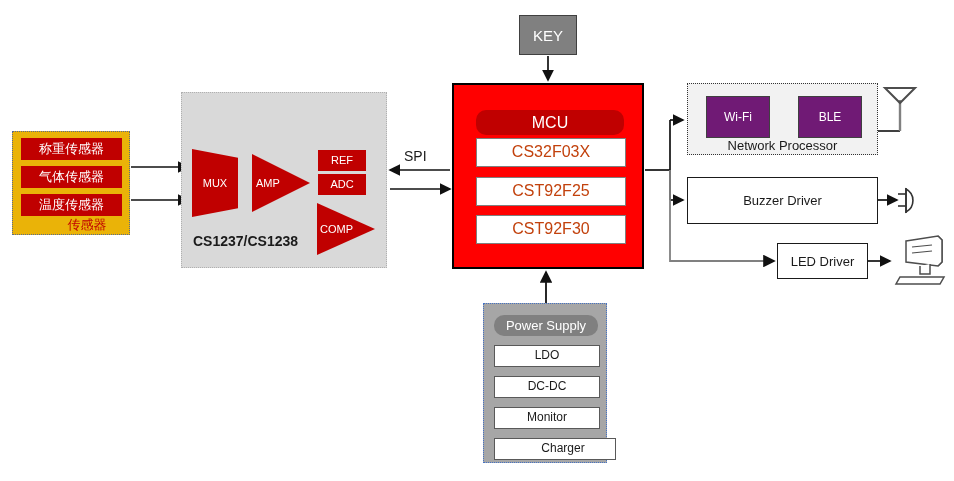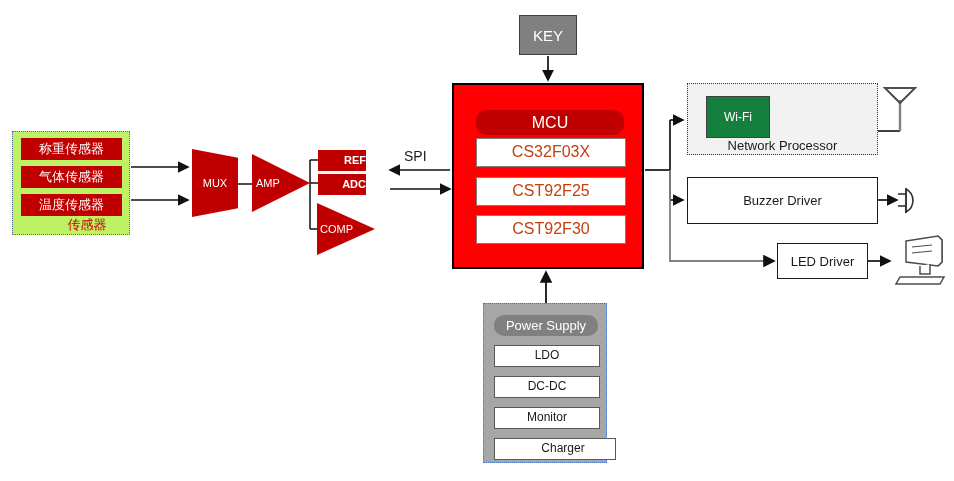--- a/index.html
+++ b/index.html
@@ -15,21 +15,21 @@
     width: 954px;
     height: 481px;
     background: #ffffff;
     overflow: hidden;
   }
   .abs { position: absolute; box-sizing: border-box; }
 
   
   .sensor-group {
     left: 12px; top: 131px; width: 118px; height: 104px;
-    background: #bef264;
+    background: #eab308;
     border: 1px dotted #5a6b8c;
   }
   .sensor-box {
     position: absolute;
     left: 8px; width: 101px; height: 22px;
     background: #c00000;
     color: #ffffff;
     font-size: 13px;
     line-height: 22px;
     text-align: center;
@@ -75,21 +75,21 @@
     left: 252px; top: 154px; width: 58px; height: 58px;
     background: #c00000;
     clip-path: polygon(0% 0%, 100% 50%, 0% 100%);
     color: #fff; font-size: 11px;
   }
   .amp span { position:absolute; left: 4px; top: 50%; transform: translateY(-50%); }
 
   .ref-box, .adc-box {
     left: 318px; width: 48px; height: 21px;
     background: #c00000; color: #fff;
-    font-size: 11px; text-align: right; line-height: 21px; font-weight: bold;
+    font-size: 11px; text-align: center; line-height: 21px;
   }
   .ref-box { top: 150px; }
   .adc-box { top: 174px; }
 
   .comp {
     left: 317px; top: 203px; width: 58px; height: 52px;
     background: #c00000;
     clip-path: polygon(0% 0%, 100% 50%, 0% 100%);
     color: #fff; font-size: 11px;
   }
@@ -143,21 +143,21 @@
 
   
   .netproc {
     left: 687px; top: 83px; width: 191px; height: 72px;
     background: #f2f2f2;
     border: 1px dotted #333333;
   }
   .np-sub {
     position: absolute;
     top: 12px; width: 62px; height: 40px;
-    background: #15803d;
+    background: #701a75;
     border: 1px solid #404040;
     color: #ffffff; font-size: 12px;
     display:flex; align-items:center; justify-content:center;
   }
   .np-sub.w { left: 18px; }
   .np-sub.b { left: 110px; }
   .np-caption {
     position: absolute;
     left: 0; right: 0; top: 54px;
     text-align: center; font-size: 13px; color: #1a1a1a;
@@ -273,20 +273,23 @@
     </g>
   </svg>
 
   <div class="abs sensor-group">
     <div class="sensor-box s0">称重传感器</div>
     <div class="sensor-box s1">气体传感器</div>
     <div class="sensor-box s2">温度传感器</div>
     <div class="sensor-caption">传感器</div>
   </div>
 
+  <div class="abs afe-block">
+    <div class="afe-label">CS1237/CS1238</div>
+  </div>
   <div class="abs mux">
     <span>MUX</span>
   </div>
   <div class="abs amp">
     <span>AMP</span>
   </div>
   <div class="abs ref-box">REF</div>
   <div class="abs adc-box">ADC</div>
   <div class="abs comp">
     <span>COMP</span>
@@ -300,20 +303,21 @@
 
   <div class="abs mcu-block">
     <div class="mcu-title">MCU</div>
     <div class="mcu-item m0">CS32F03X</div>
     <div class="mcu-item m1">CST92F25</div>
     <div class="mcu-item m2">CST92F30</div>
   </div>
 
   <div class="abs netproc">
     <div class="np-sub w">Wi-Fi</div>
+    <div class="np-sub b">BLE</div>
     <div class="np-caption">Network Processor</div>
   </div>
 
   <div class="abs driver-box buzzer-driver">
     <span>Buzzer Driver</span>
   </div>
   <div class="abs driver-box led-driver">
     <span>LED Driver</span>
   </div>
 

